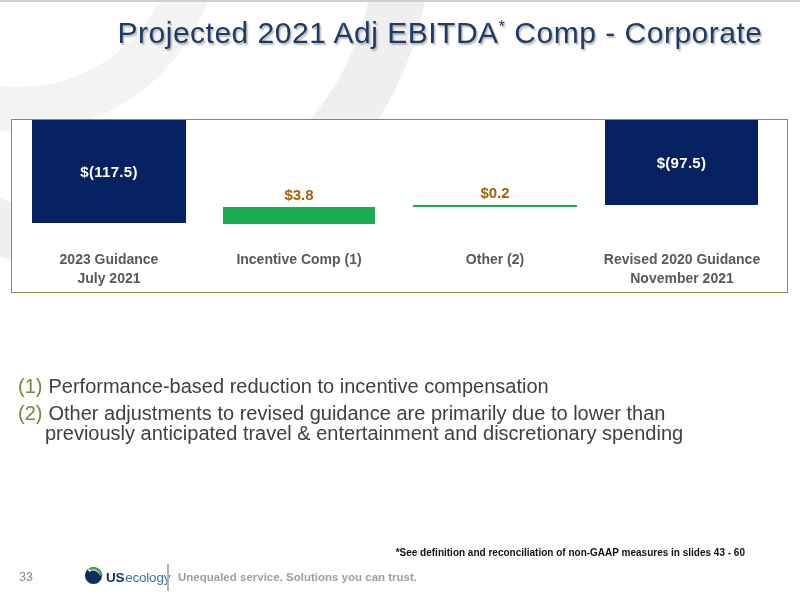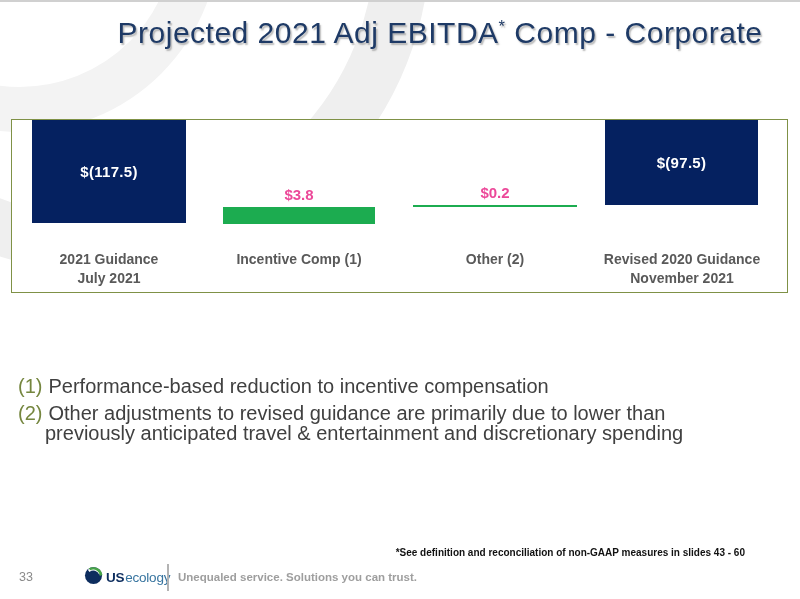--- a/index.html
+++ b/index.html
@@ -27,21 +27,21 @@
   }
   .bar { position:absolute; }
   .navy { background:#052160; }
   .green { background:#1cac50; }
   .bar1 { left:20px; top:0; width:154px; height:103px; display:flex; align-items:center; justify-content:center; }
   .bar2 { left:211px; top:87px; width:152px; height:17px; }
   .bar3 { left:401px; top:85px; width:164px; height:2px; background:#1cac50; }
   .bar4 { left:593px; top:0; width:153px; height:85px; display:flex; align-items:center; justify-content:center; }
   .bar-label-white { color:#ffffff; font-size:15px; font-weight:700; letter-spacing:0.3px; }
   .value-above {
-    position:absolute; text-align:center; font-size:15px; font-weight:700; color:#ec4899;
+    position:absolute; text-align:center; font-size:15px; font-weight:700; color:#a16207;
   }
   .val2 { left:211px; top:66px; width:152px; }
   .val3 { left:401px; top:64px; width:164px; }
   .cat {
     position:absolute; top:130px; text-align:center;
     font-size:14px; font-weight:700; color:#595959; line-height:19px;
   }
   .cat1 { left:10px;  width:174px; }
   .cat2 { left:201px; width:172px; }
   .cat3 { left:391px; width:184px; }
@@ -85,21 +85,21 @@
     <div class="bar bar2 green"></div>
 
     <div class="value-above val3">$0.2</div>
     <div class="bar bar3"></div>
 
     <div class="bar bar4 navy">
       <span class="bar-label-white">$(97.5)</span>
     </div>
 
     <div class="cat cat1">
-      <div>2021 Guidance</div>
+      <div>2023 Guidance</div>
       <div>July 2021</div>
     </div>
     <div class="cat cat2">
       <div>Incentive Comp (1)</div>
     </div>
     <div class="cat cat3">
       <div>Other (2)</div>
     </div>
     <div class="cat cat4">
       <div>Revised 2020 Guidance</div>

